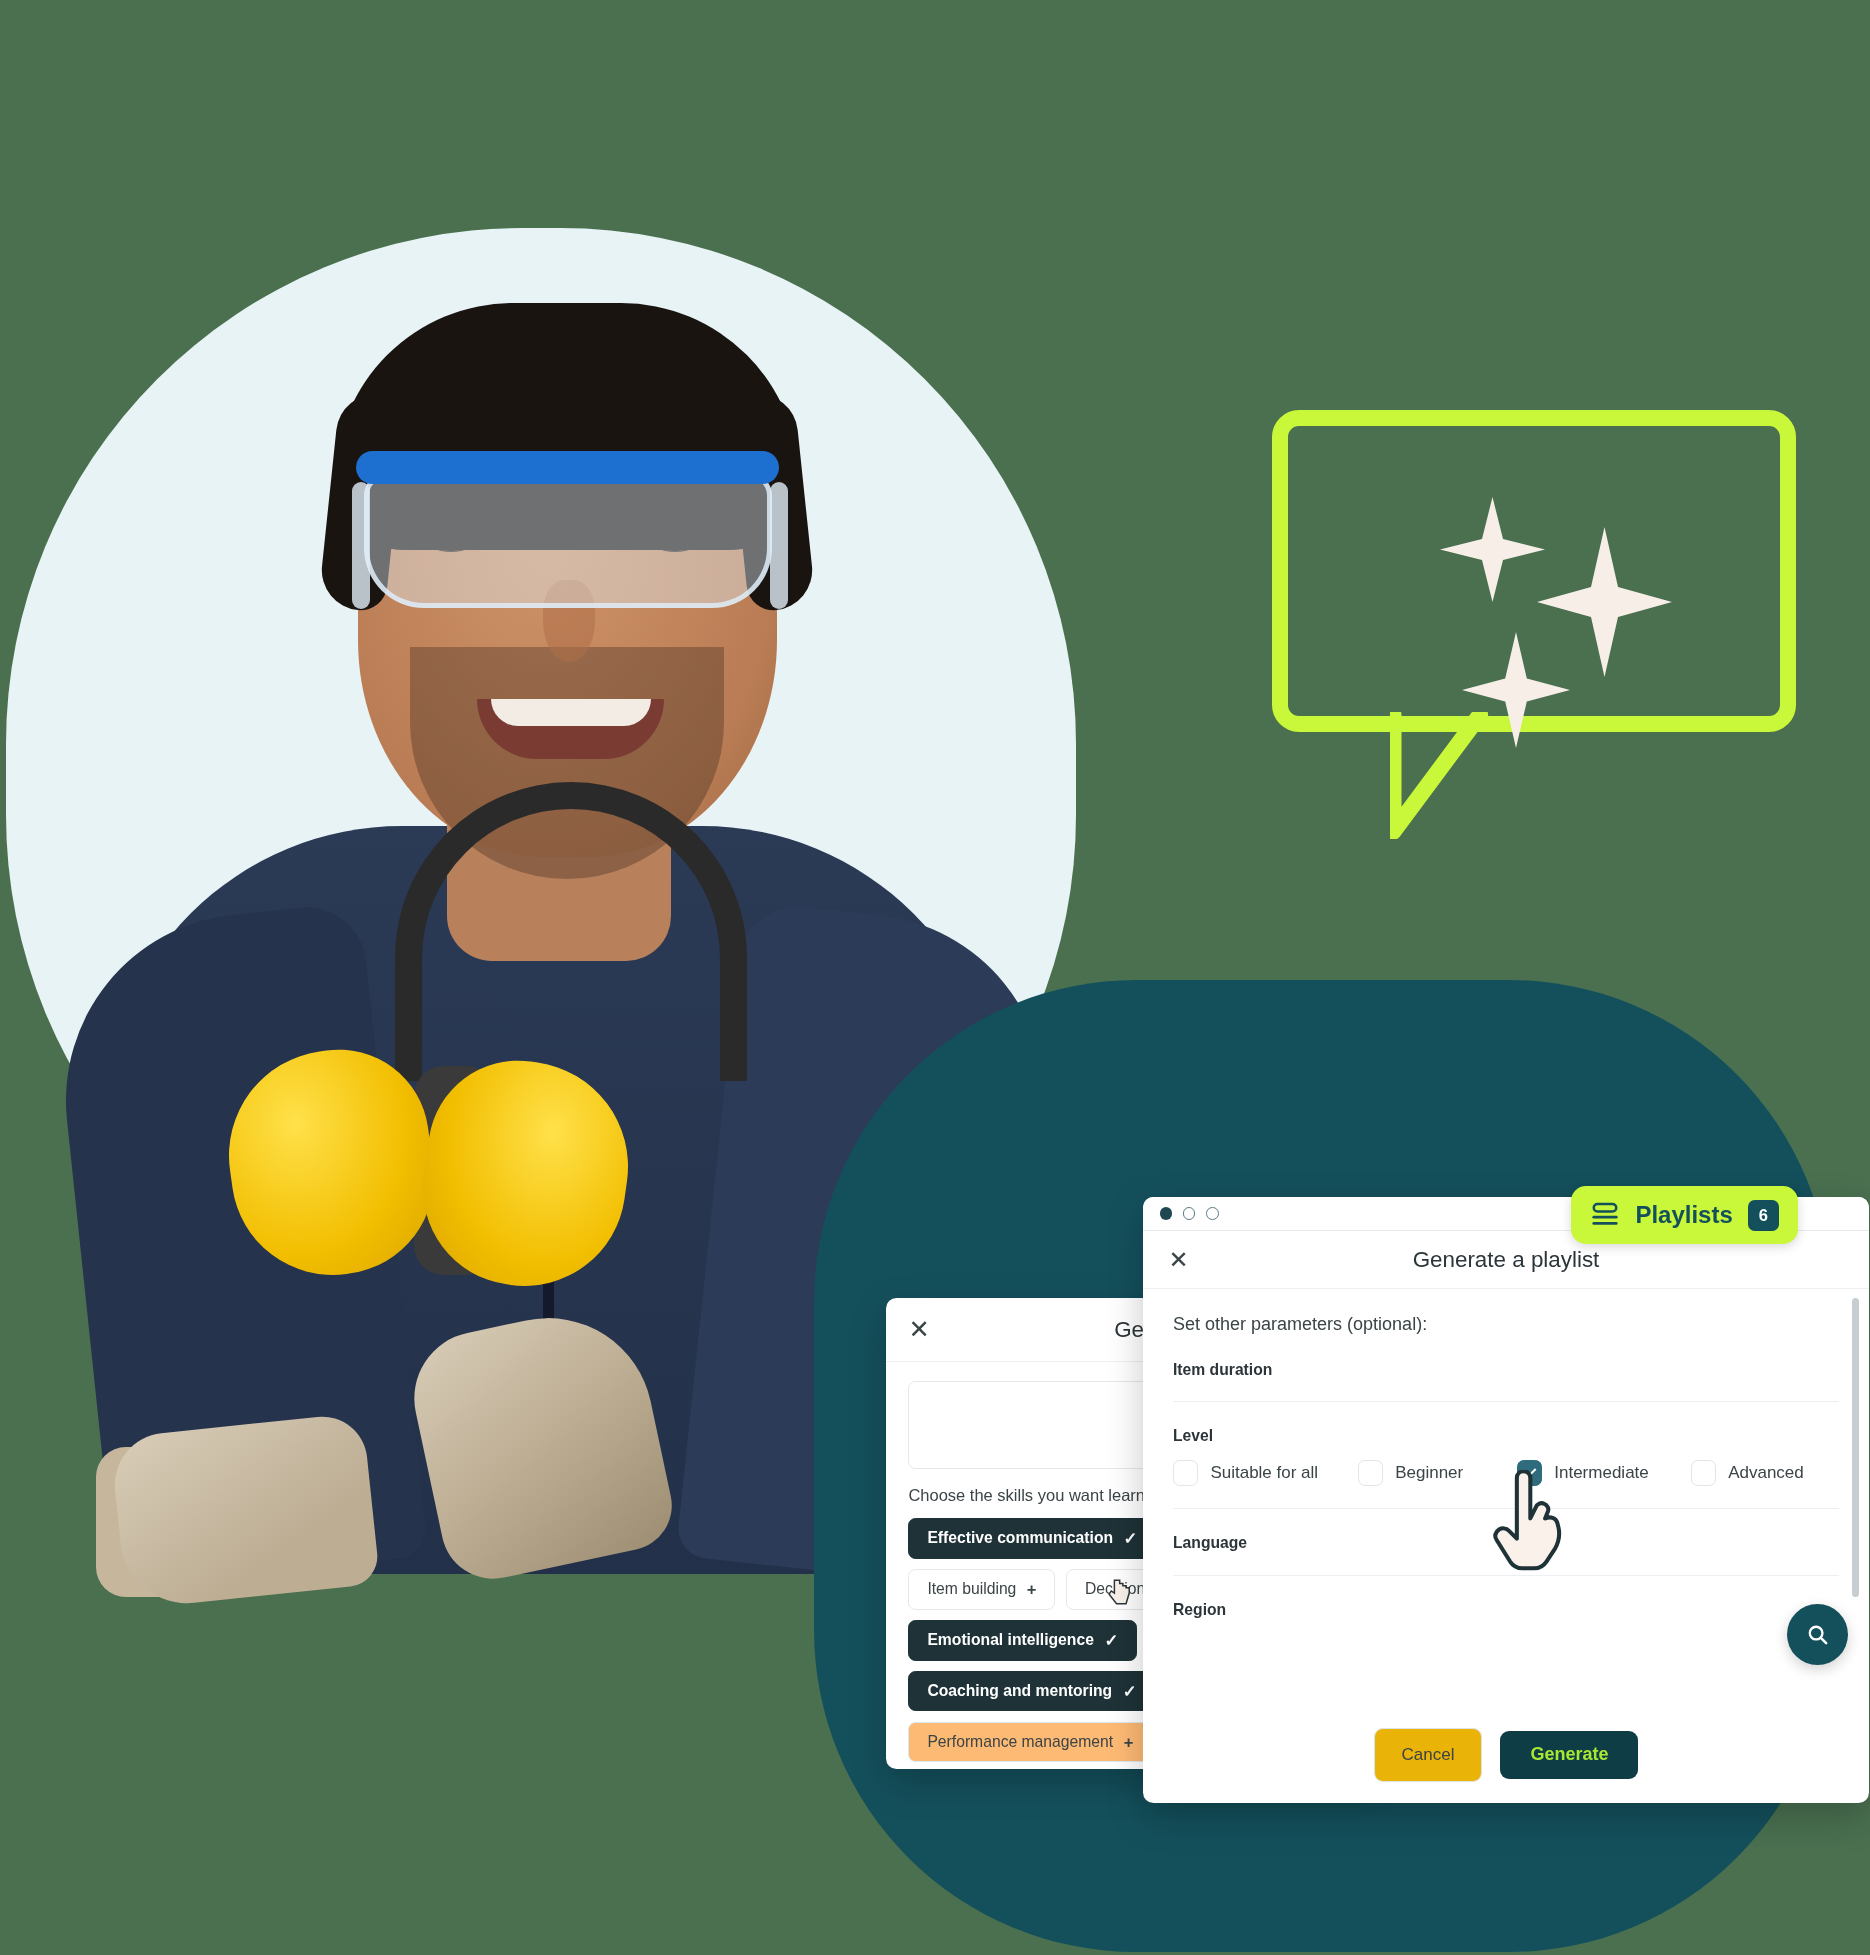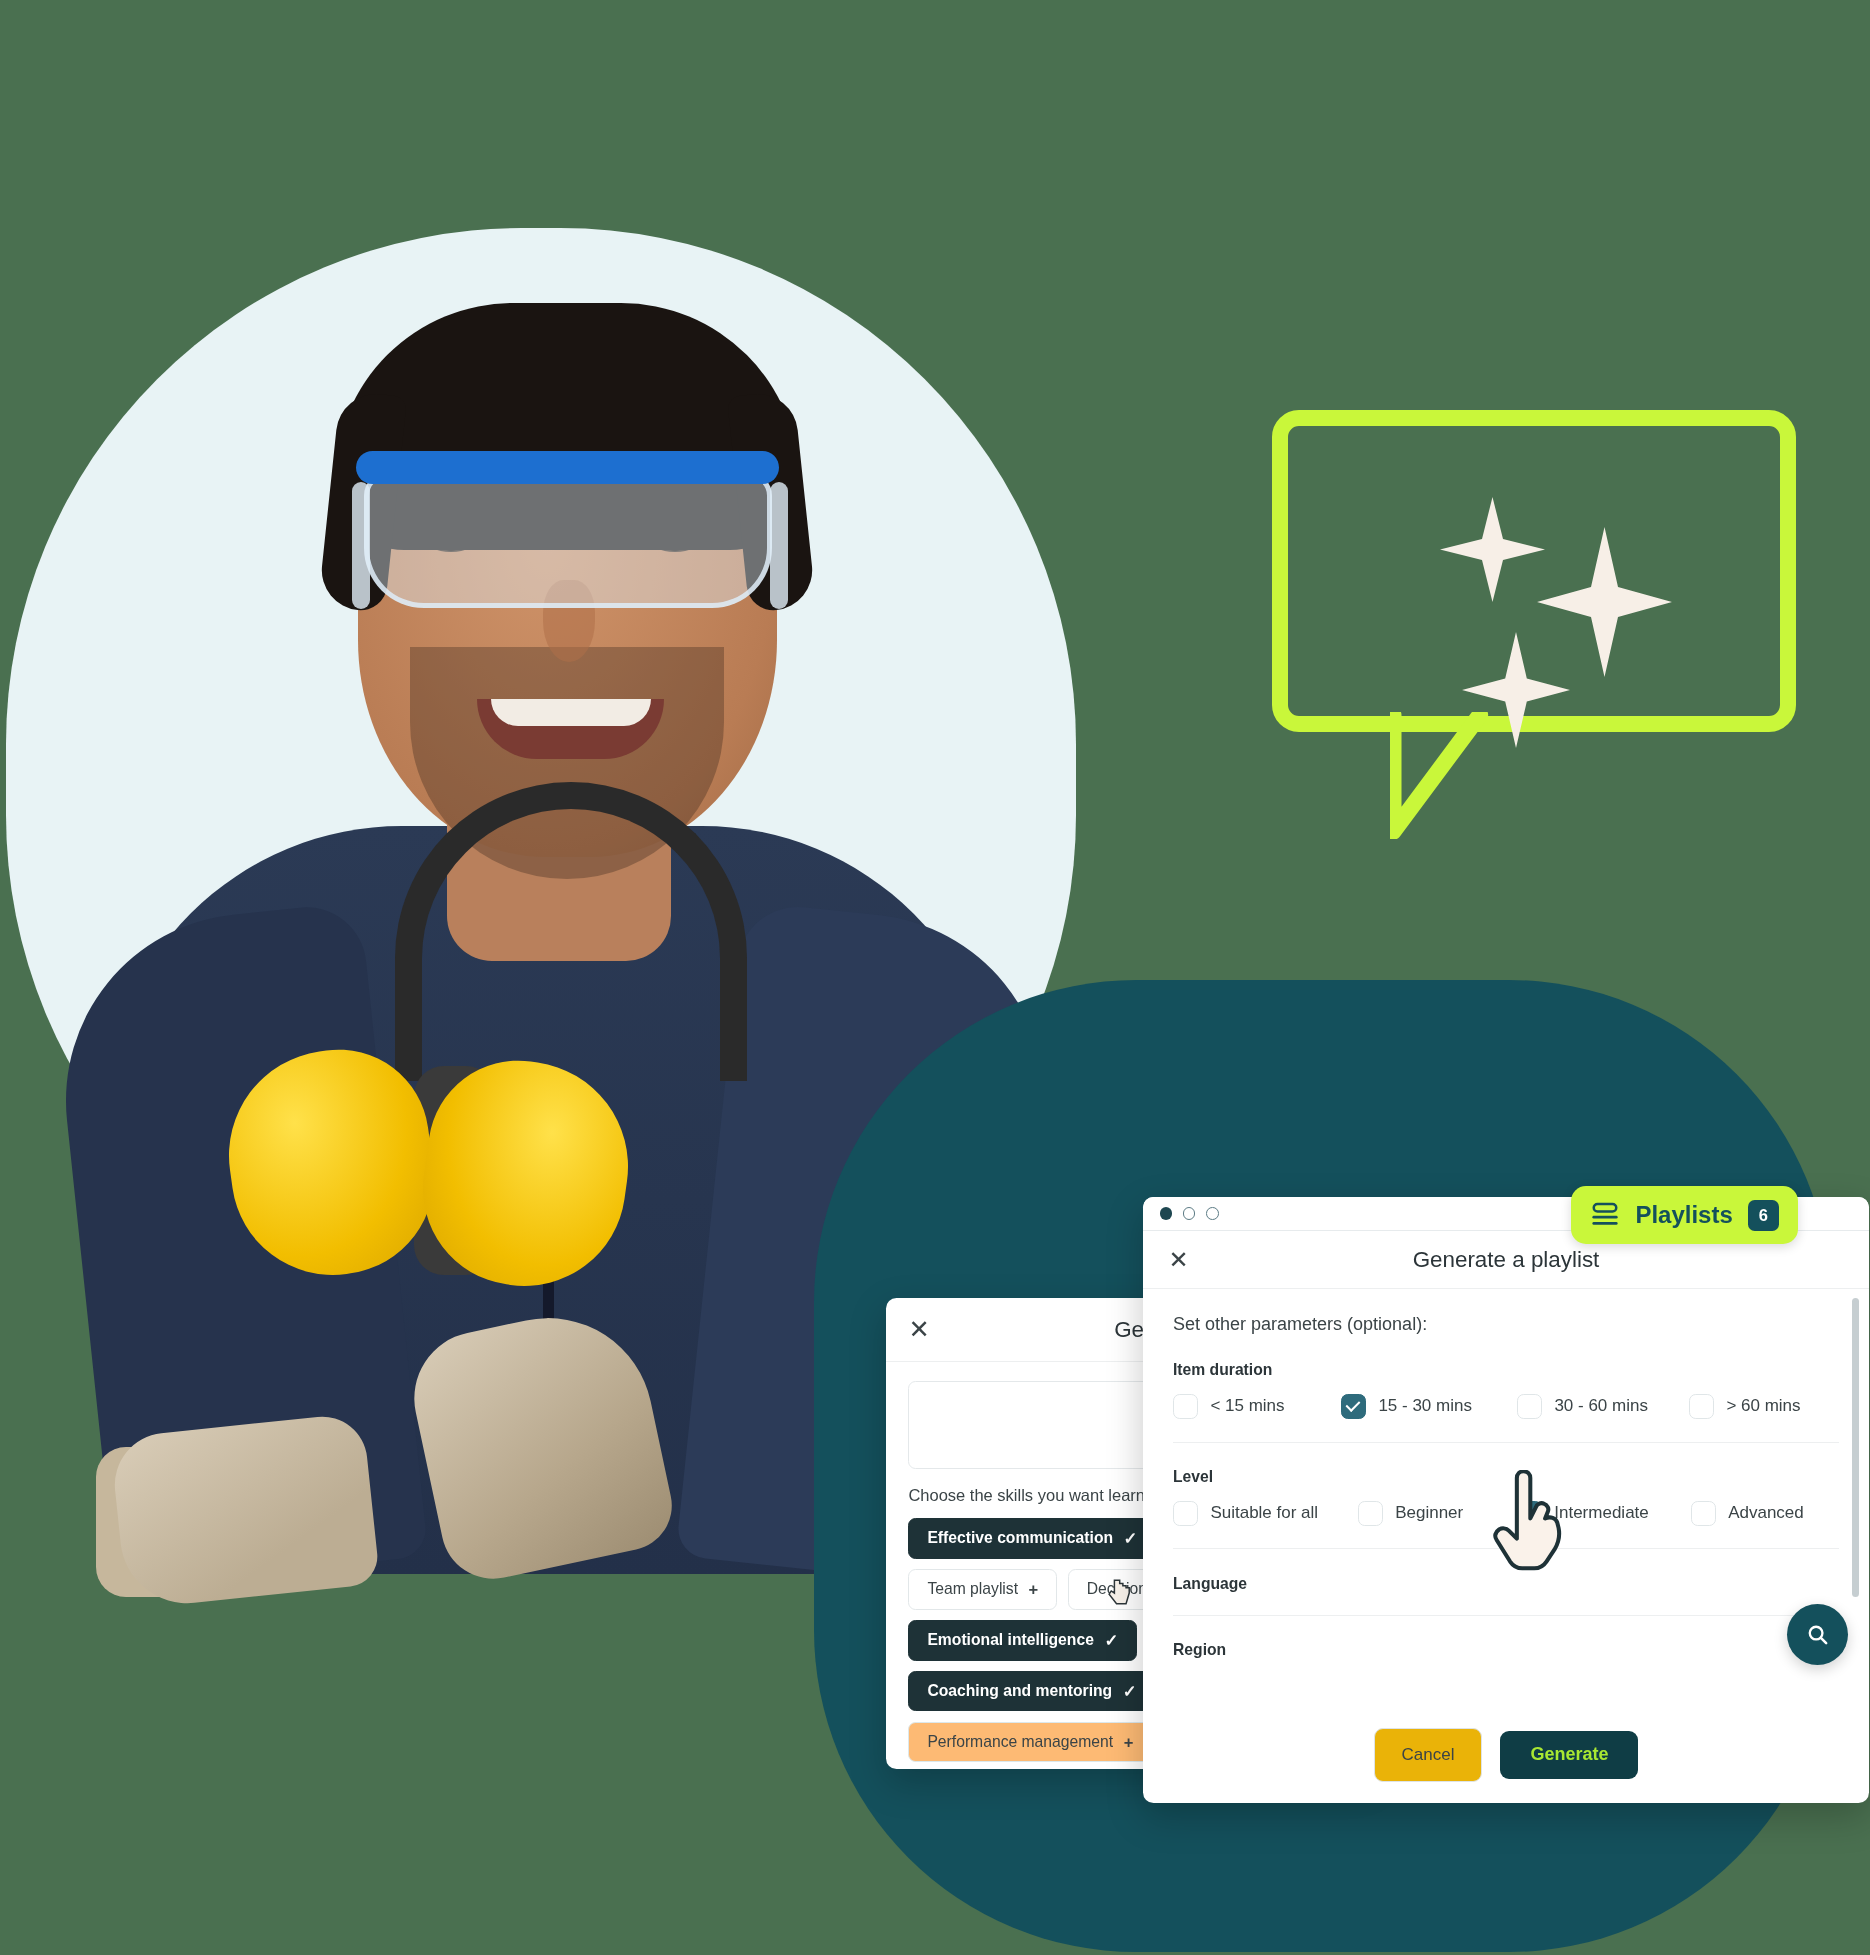--- a/index.html
+++ b/index.html
@@ -303,21 +303,21 @@
           <span class="tag sel">
             <span>Effective communication</span>
             <span class="mk">✓</span>
           </span>
           <span class="tag">
             <span>Co</span>
           </span>
         </div>
         <div class="tag-row">
           <span class="tag">
-            <span>Team playlist</span>
+            <span>Item building</span>
             <span class="mk">+</span>
           </span>
           <span class="tag">
             <span>Decision-mak</span>
           </span>
         </div>
         <div class="tag-row">
           <span class="tag sel">
             <span>Emotional intelligence</span>
             <span class="mk">✓</span>
@@ -360,38 +360,20 @@
   <div class="df-header">
     <span class="df-close">✕</span>
     <span class="df-title">Generate a playlist</span>
   </div>
   <div class="df-body">
     <div class="scrollbar"></div>
     <div class="df-label-lead">Set other parameters (optional):</div>
 
     <div class="group">
       <div class="group-title">Item duration</div>
-      <div class="opts" id="opts-0">
-          <div class="opt" style="width: 168px;">
-            <span class="cb"></span>
-            <span>&lt; 15 mins</span>
-          </div>
-          <div class="opt" style="width: 176px;">
-            <span class="cb on"></span>
-            <span>15 - 30 mins</span>
-          </div>
-          <div class="opt" style="width: 172px;">
-            <span class="cb"></span>
-            <span>30 - 60 mins</span>
-          </div>
-          <div class="opt" style="width: 150px;">
-            <span class="cb"></span>
-            <span>&gt; 60 mins</span>
-          </div>
-        </div>
     </div>
     <div class="divider"></div>
 
     <div class="group">
       <div class="group-title">Level</div>
       <div class="opts" id="opts-1">
           <div class="opt" style="width: 187px;">
             <span class="cb"></span>
             <span>Suitable for all</span>
           </div>

